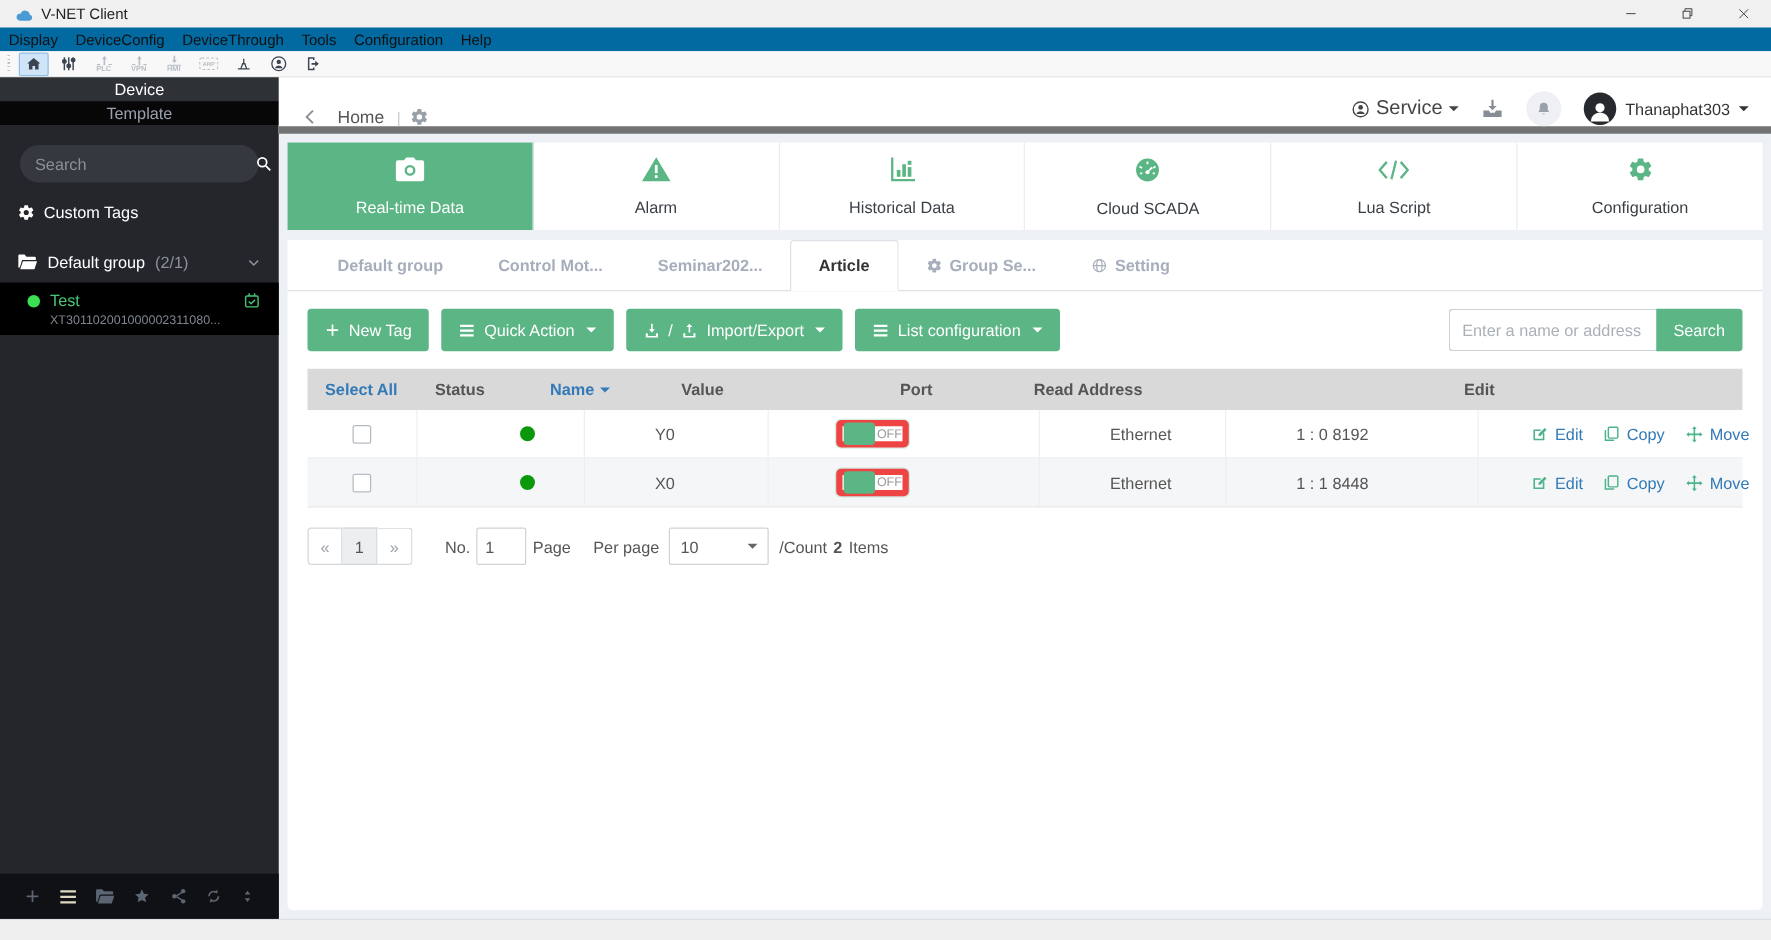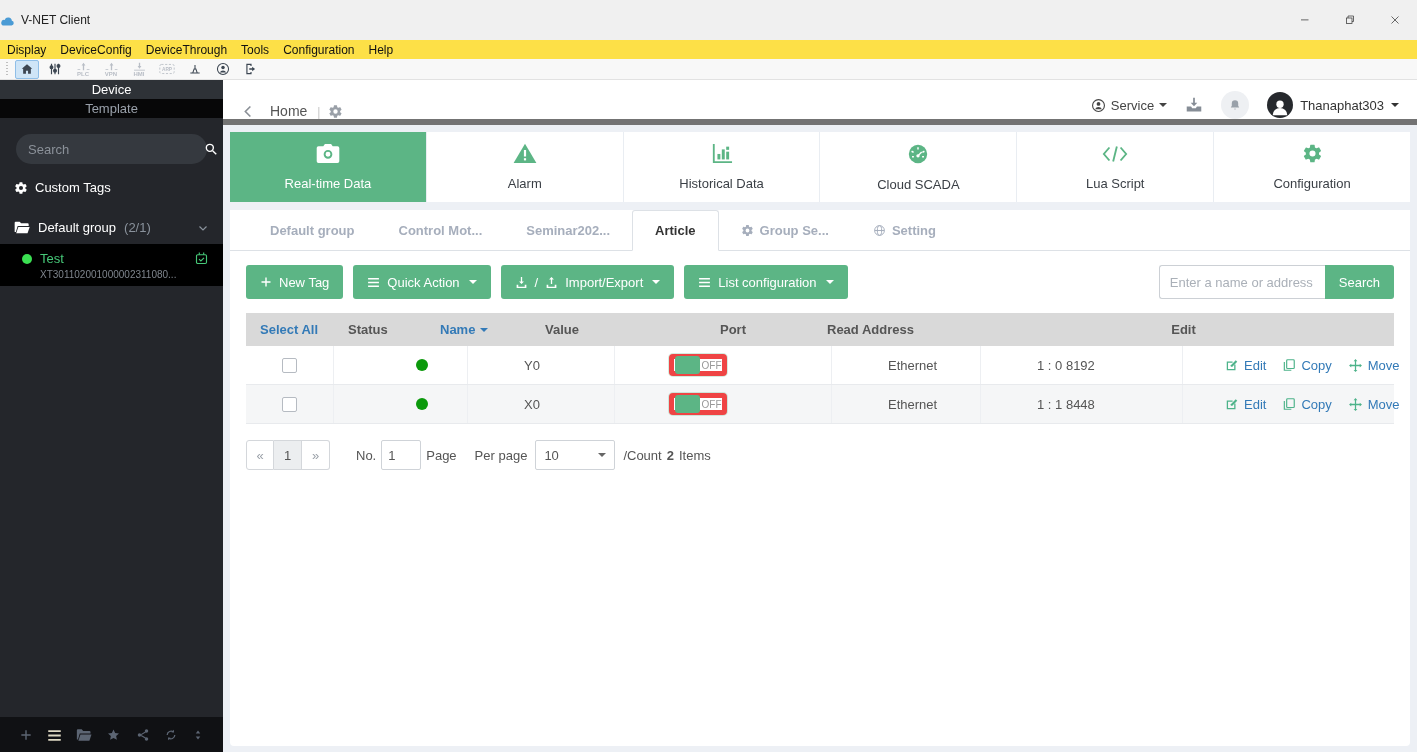--- a/index.html
+++ b/index.html
@@ -1,26 +1,26 @@
 <!DOCTYPE html>
 <html><head>
 <meta charset="utf-8">
 <style>
   * { margin:0; padding:0; box-sizing:border-box; }
   html,body { width:1417px; height:752px; overflow:hidden; }
   body { font-family:"Liberation Sans", sans-serif; font-size:13px; background:#edf0f5; color:#333; }
   svg { display:block; }
 
   
-  .titlebar { height:40px; background:#f0f0f0; display:flex; align-items:center; padding-left:0; }
+  .titlebar { height:22px; background:#f0f0f0; display:flex; align-items:center; padding-left:12px; }
   .titlebar .cloud { color:#4a9bd5; margin-right:6px; }
   .titlebar .title { font-size:12px; color:#222; }
   .win-controls { margin-left:auto; display:flex; height:100%; }
   .win-btn { width:45px; height:100%; display:flex; align-items:center; justify-content:center; color:#444; }
-  .menubar { height:19px; background:#fde047; display:flex; align-items:center; font-size:12px; color:#111; }
+  .menubar { height:19px; background:#0369a1; display:flex; align-items:center; font-size:12px; color:#111; }
   .menubar .menu-item { padding:0 7px; height:100%; display:flex; align-items:center; cursor:default; }
   .toolbar { height:21px; background:#f8f8f8; border-bottom:1px solid #e2e2e2; display:flex; align-items:center; padding-left:3px; gap:4px; }
   .grip { width:2px; height:15px; margin:0 3px; background-image:repeating-linear-gradient(#c0c0c0 0 1px, transparent 1px 3px); }
   .tbtn { min-width:24px; height:19px; display:flex; flex-direction:column; align-items:center; justify-content:center; color:#3c4652; }
   .tbtn.active { background:#cfe5f7; border:1px solid #90bfe8; border-radius:2px; }
   .tbtn.disabled { color:#b9bec6; }
   .tbtn .tlabel { font-size:6px; line-height:6px; margin-top:-1px; font-weight:bold; letter-spacing:0; }
 
   
   .app { display:flex; height:673px; }
@@ -52,21 +52,21 @@
   .side-bottom .sbi.bright { color:#ded9c3; }
 
   
   .main { flex:1; display:flex; flex-direction:column; min-width:0; }
   .main-header { height:45px; background:#fff; border-bottom:6px solid #737373; display:flex; align-items:flex-end; padding:0 18px; flex-shrink:0; }
   .mh-back { color:#8a8f96; }
   .mh-home { color:#555; font-size:14px; margin:0 10px 0 14px; }
   .mh-sep { color:#c8c8c8; font-size:12px; margin-right:8px; }
   .mh-gear { color:#9aa0a8; }
   .mh-right { margin-left:auto; display:flex; align-items:center; gap:18px; }
-  .service-group { display:flex; align-items:center; gap:5px; color:#444; font-size:13px; }
+  .service-group { display:flex; align-items:center; gap:5px; color:#444; font-size:16px; }
   .dl-icon { color:#868d96; }
   .bell-wrap { width:28px; height:28px; border-radius:50%; background:#eef0f3; display:flex; align-items:center; justify-content:center; color:#99a1aa; }
   .user-group { display:flex; align-items:center; gap:7px; color:#333; font-size:13px; }
   .avatar { width:26px; height:26px; border-radius:50%; background:#26292d; display:flex; align-items:end; justify-content:center; overflow:hidden; color:#fff; }
   .caret { width:0; height:0; border-left:4px solid transparent; border-right:4px solid transparent; border-top:4px solid currentColor; display:inline-block; }
 
   .content { flex:1; padding:7px; display:flex; flex-direction:column; min-height:0; }
   .tabs-card { height:70px; background:#fff; display:flex; flex-shrink:0; }
   .mtab { flex:1; display:flex; flex-direction:column; align-items:center; justify-content:center; gap:12px; border-right:1px solid #e9edf2; color:#3a3f45; font-size:13px; }
   .mtab:last-child { border-right:none; }

